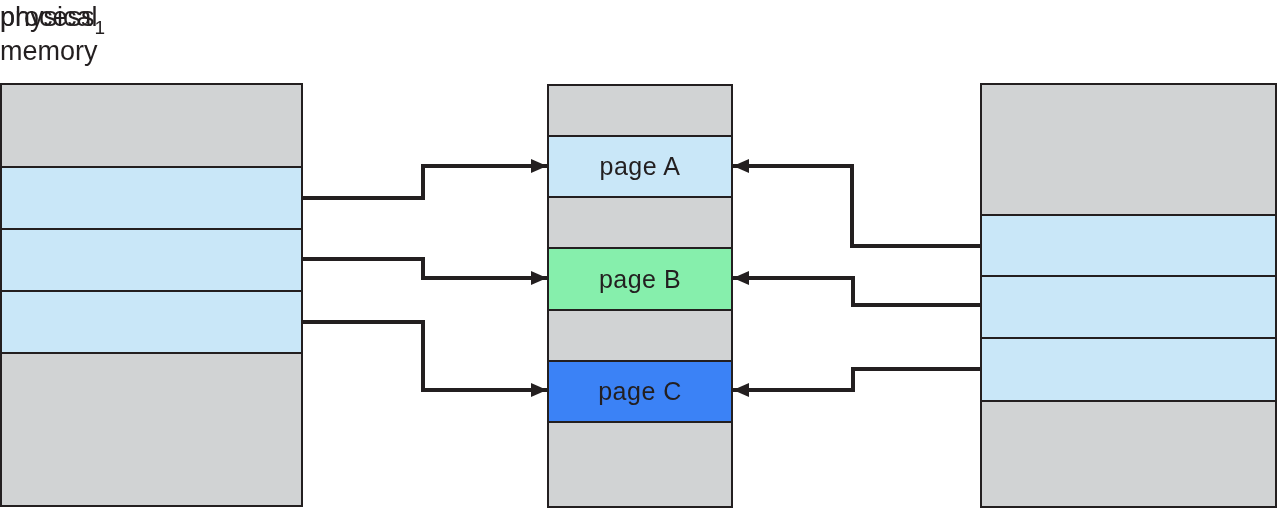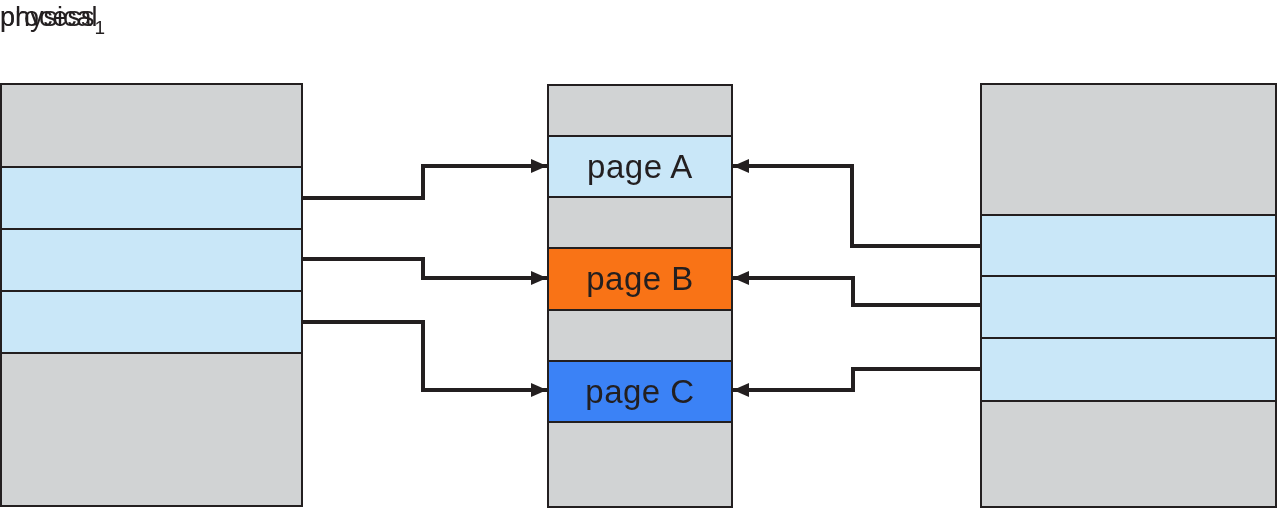--- a/index.html
+++ b/index.html
@@ -21,21 +21,21 @@
     border: 2px solid #231f20;
     display: flex;
     flex-direction: column;
   }
   .seg {
     box-sizing: border-box;
     flex: none;
     display: flex;
     align-items: center;
     justify-content: center;
-    font-size: 33px;
+    font-size: 25px;
     color: #231f20;
     letter-spacing: 0.5px;
   }
   .seg + .seg {
     border-top: 2px solid #231f20;
   }
   .seg.fill { flex: 1 1 auto; }
   .col-label {
     position: absolute;
     text-align: center;
@@ -63,38 +63,39 @@
 <body>
 
 <div class="canvas">
 
   <div class="col-label" id="label-process1" style="left:0; top:37; width:303;">
     <span>process</span><sub>1</sub>
   </div>
 
   <div class="col-label" id="label-memory" style="left:547; top:2; width:186;">
     <div>physical</div>
+    <div>memory</div>
   </div>
 
 
   <div id="columns-host">
       <div class="column" style="left: 0px; top: 83px; width: 303px; height: 424px; border-color: rgb(35, 31, 32);">
         <div class="seg" style="height: 81px; background: rgb(209, 211, 212); border-top-color: rgb(35, 31, 32);"></div>
         <div class="seg" style="height: 62px; background: rgb(201, 231, 248); border-top-color: rgb(35, 31, 32);"></div>
         <div class="seg" style="height: 62px; background: rgb(201, 231, 248); border-top-color: rgb(35, 31, 32);"></div>
         <div class="seg" style="height: 62px; background: rgb(201, 231, 248); border-top-color: rgb(35, 31, 32);"></div>
         <div class="seg fill" style="background: rgb(209, 211, 212); border-top-color: rgb(35, 31, 32);"></div>
       </div>
       <div class="column" style="left: 547px; top: 84px; width: 186px; height: 424px; border-color: rgb(35, 31, 32);">
         <div class="seg" style="height: 49px; background: rgb(209, 211, 212); border-top-color: rgb(35, 31, 32);"></div>
         <div class="seg" style="height: 61px; background: rgb(201, 231, 248); border-top-color: rgb(35, 31, 32);">
           <span>page A</span>
         </div>
         <div class="seg" style="height: 51px; background: rgb(209, 211, 212); border-top-color: rgb(35, 31, 32);"></div>
-        <div class="seg" style="height: 62px; background: #f97316; border-top-color: rgb(35, 31, 32);">
+        <div class="seg" style="height: 62px; background: #86efac; border-top-color: rgb(35, 31, 32);">
           <span>page B</span>
         </div>
         <div class="seg" style="height: 51px; background: rgb(209, 211, 212); border-top-color: rgb(35, 31, 32);"></div>
         <div class="seg" style="height: 61px; background: #3b82f6; border-top-color: rgb(35, 31, 32);">
           <span>page C</span>
         </div>
         <div class="seg fill" style="background: rgb(209, 211, 212); border-top-color: rgb(35, 31, 32);"></div>
       </div>
       <div class="column" style="left: 980px; top: 83px; width: 297px; height: 425px; border-color: rgb(35, 31, 32);">
         <div class="seg" style="height: 129px; background: rgb(209, 211, 212); border-top-color: rgb(35, 31, 32);"></div>

